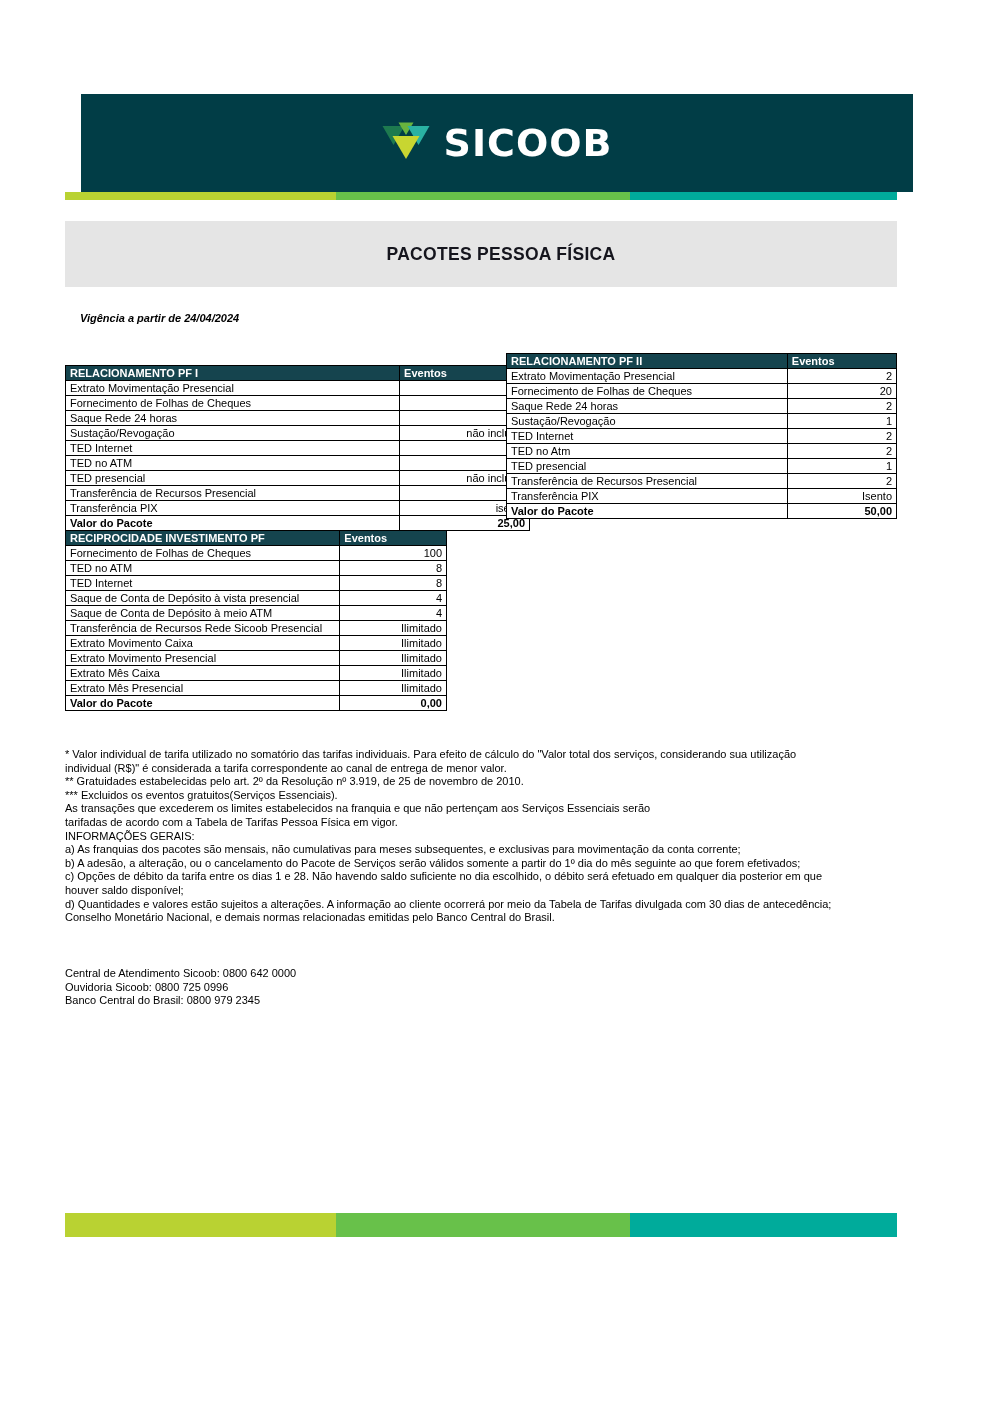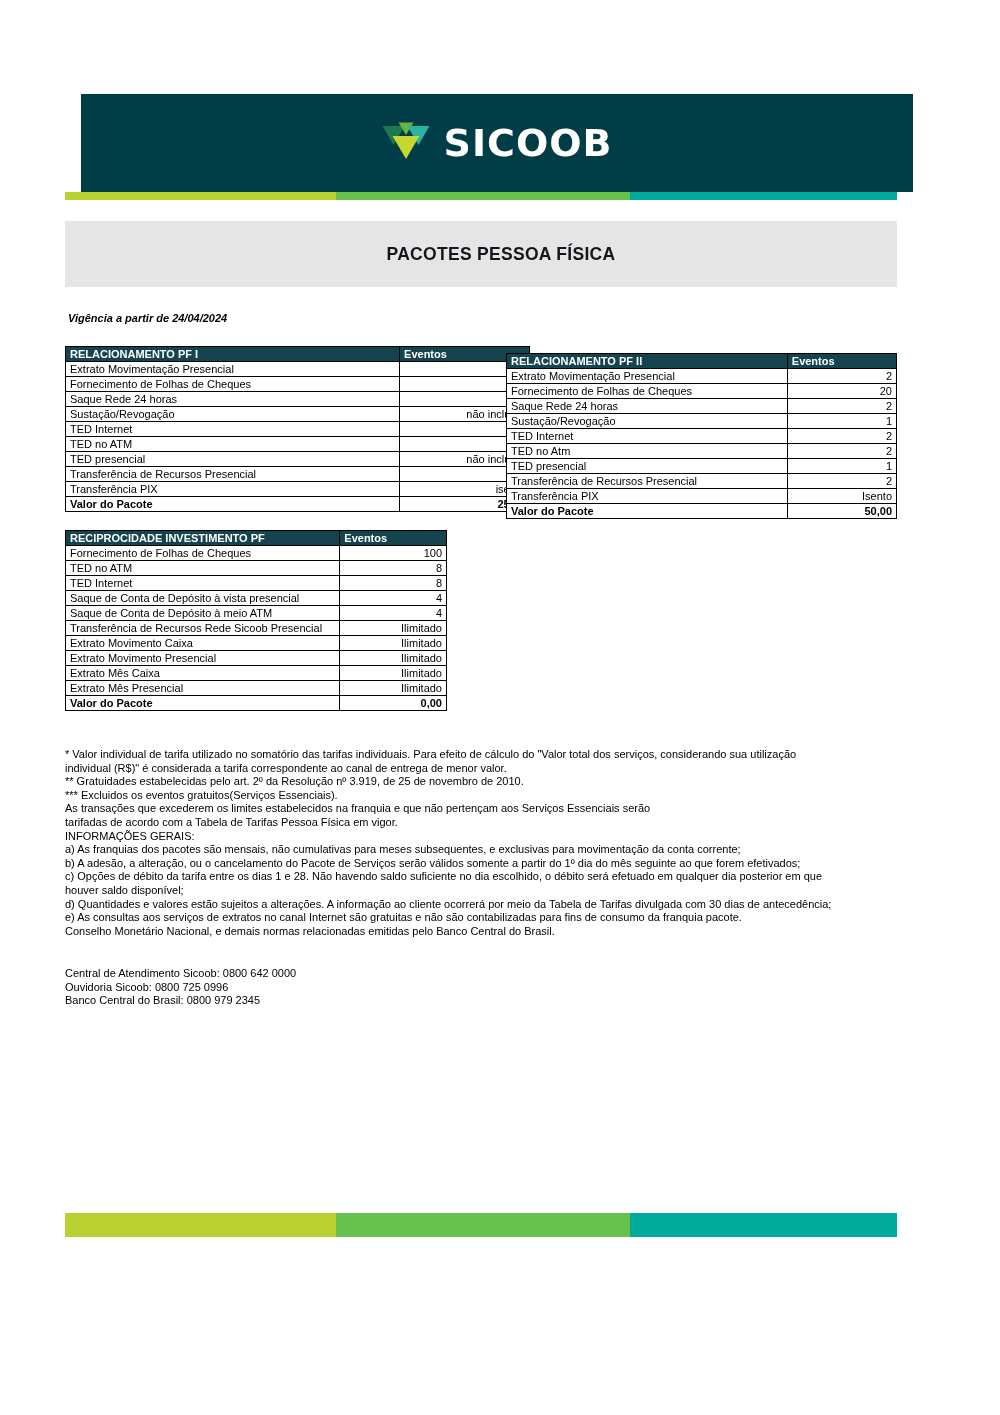--- a/index.html
+++ b/index.html
@@ -36,39 +36,39 @@
   
   .title-bar {
     position:absolute; left:65px; top:221px; width:832px; height:66px;
     background:#e5e5e5; display:flex; align-items:center; justify-content:center;
   }
   .title-bar h1 {
     font-size:17.5px; font-weight:700; color:#15151d; letter-spacing:.3px;margin-left:40px;
   }
 
   .vigencia {
-    position:absolute; left:68px; top:312px;
+    position:absolute; left:80px; top:312px;
     font-size:11px; font-weight:700; font-style:italic;
   }
 
   
   table.pkg {
     position:absolute; border-collapse:collapse; table-layout:fixed;
     font-size:11px; background:#fff;
   }
   table.pkg th, table.pkg td {
     border:1px solid #000; padding:0 4px;
     height:14px; line-height:14px; white-space:nowrap; overflow:hidden;
   }
   table.pkg thead th {
     background:#15444e; color:#ffffff; font-weight:700; text-align:left;
   }
   table.pkg td.val { text-align:right; }
   table.pkg tr.total td { font-weight:700; }
-  .t1 { left:65px;  top:346px; width:465px; }
+  .t1 { left:65px;  top:365px; width:465px; }
   .t2 { left:506px; top:353px; width:391px; }
   .t3 { left:65px;  top:530px; width:382px; }
   .t3 th, .t3 td { height:12.5px; line-height:12.5px; }
   col.c-label { width:72%; }
   col.c-value { width:28%; }
 
   
   .notes, .contacts {
     position:absolute; left:65px; width:840px;
     font-size:11px; line-height:13.6px; color:#000;
@@ -277,21 +277,20 @@
     <div>** Gratuidades estabelecidas pelo art. 2º da Resolução nº 3.919, de 25 de novembro de 2010.</div>
     <div>*** Excluidos os eventos gratuitos(Serviços Essenciais).</div>
     <div> As transações que excederem os limites estabelecidos na franquia e que não pertençam aos Serviços Essenciais serão</div>
     <div>tarifadas de acordo com a Tabela de Tarifas Pessoa Física em vigor.</div>
     <div>INFORMAÇÕES GERAIS:</div>
     <div>a) As franquias dos pacotes são mensais, não cumulativas para meses subsequentes, e exclusivas para movimentação da conta corrente;</div>
     <div>b) A adesão, a alteração, ou o cancelamento do Pacote de Serviços serão válidos somente a partir do 1º dia do mês seguinte ao que forem efetivados;</div>
     <div>c) Opções de débito da tarifa entre os dias 1 e 28. Não havendo saldo suficiente no dia escolhido, o débito será efetuado em qualquer dia posterior em que</div>
     <div>houver saldo disponível;</div>
     <div>d) Quantidades e valores estão sujeitos a alterações. A informação ao cliente ocorrerá por meio da Tabela de Tarifas divulgada com 30 dias de antecedência;</div>
-    <div>e) As consultas aos serviços de extratos no canal Internet são gratuitas e não são contabilizadas para fins de consumo da franquia pacote.</div>
     <div>Conselho Monetário Nacional, e demais normas relacionadas emitidas pelo Banco Central do Brasil.</div>
   </div>
 
   <div class="contacts">
     <div>Central de Atendimento Sicoob: 0800 642 0000</div>
     <div>Ouvidoria Sicoob: 0800 725 0996</div>
     <div>Banco Central do Brasil: 0800 979 2345</div>
   </div>
 
   <div class="footer-stripe">

